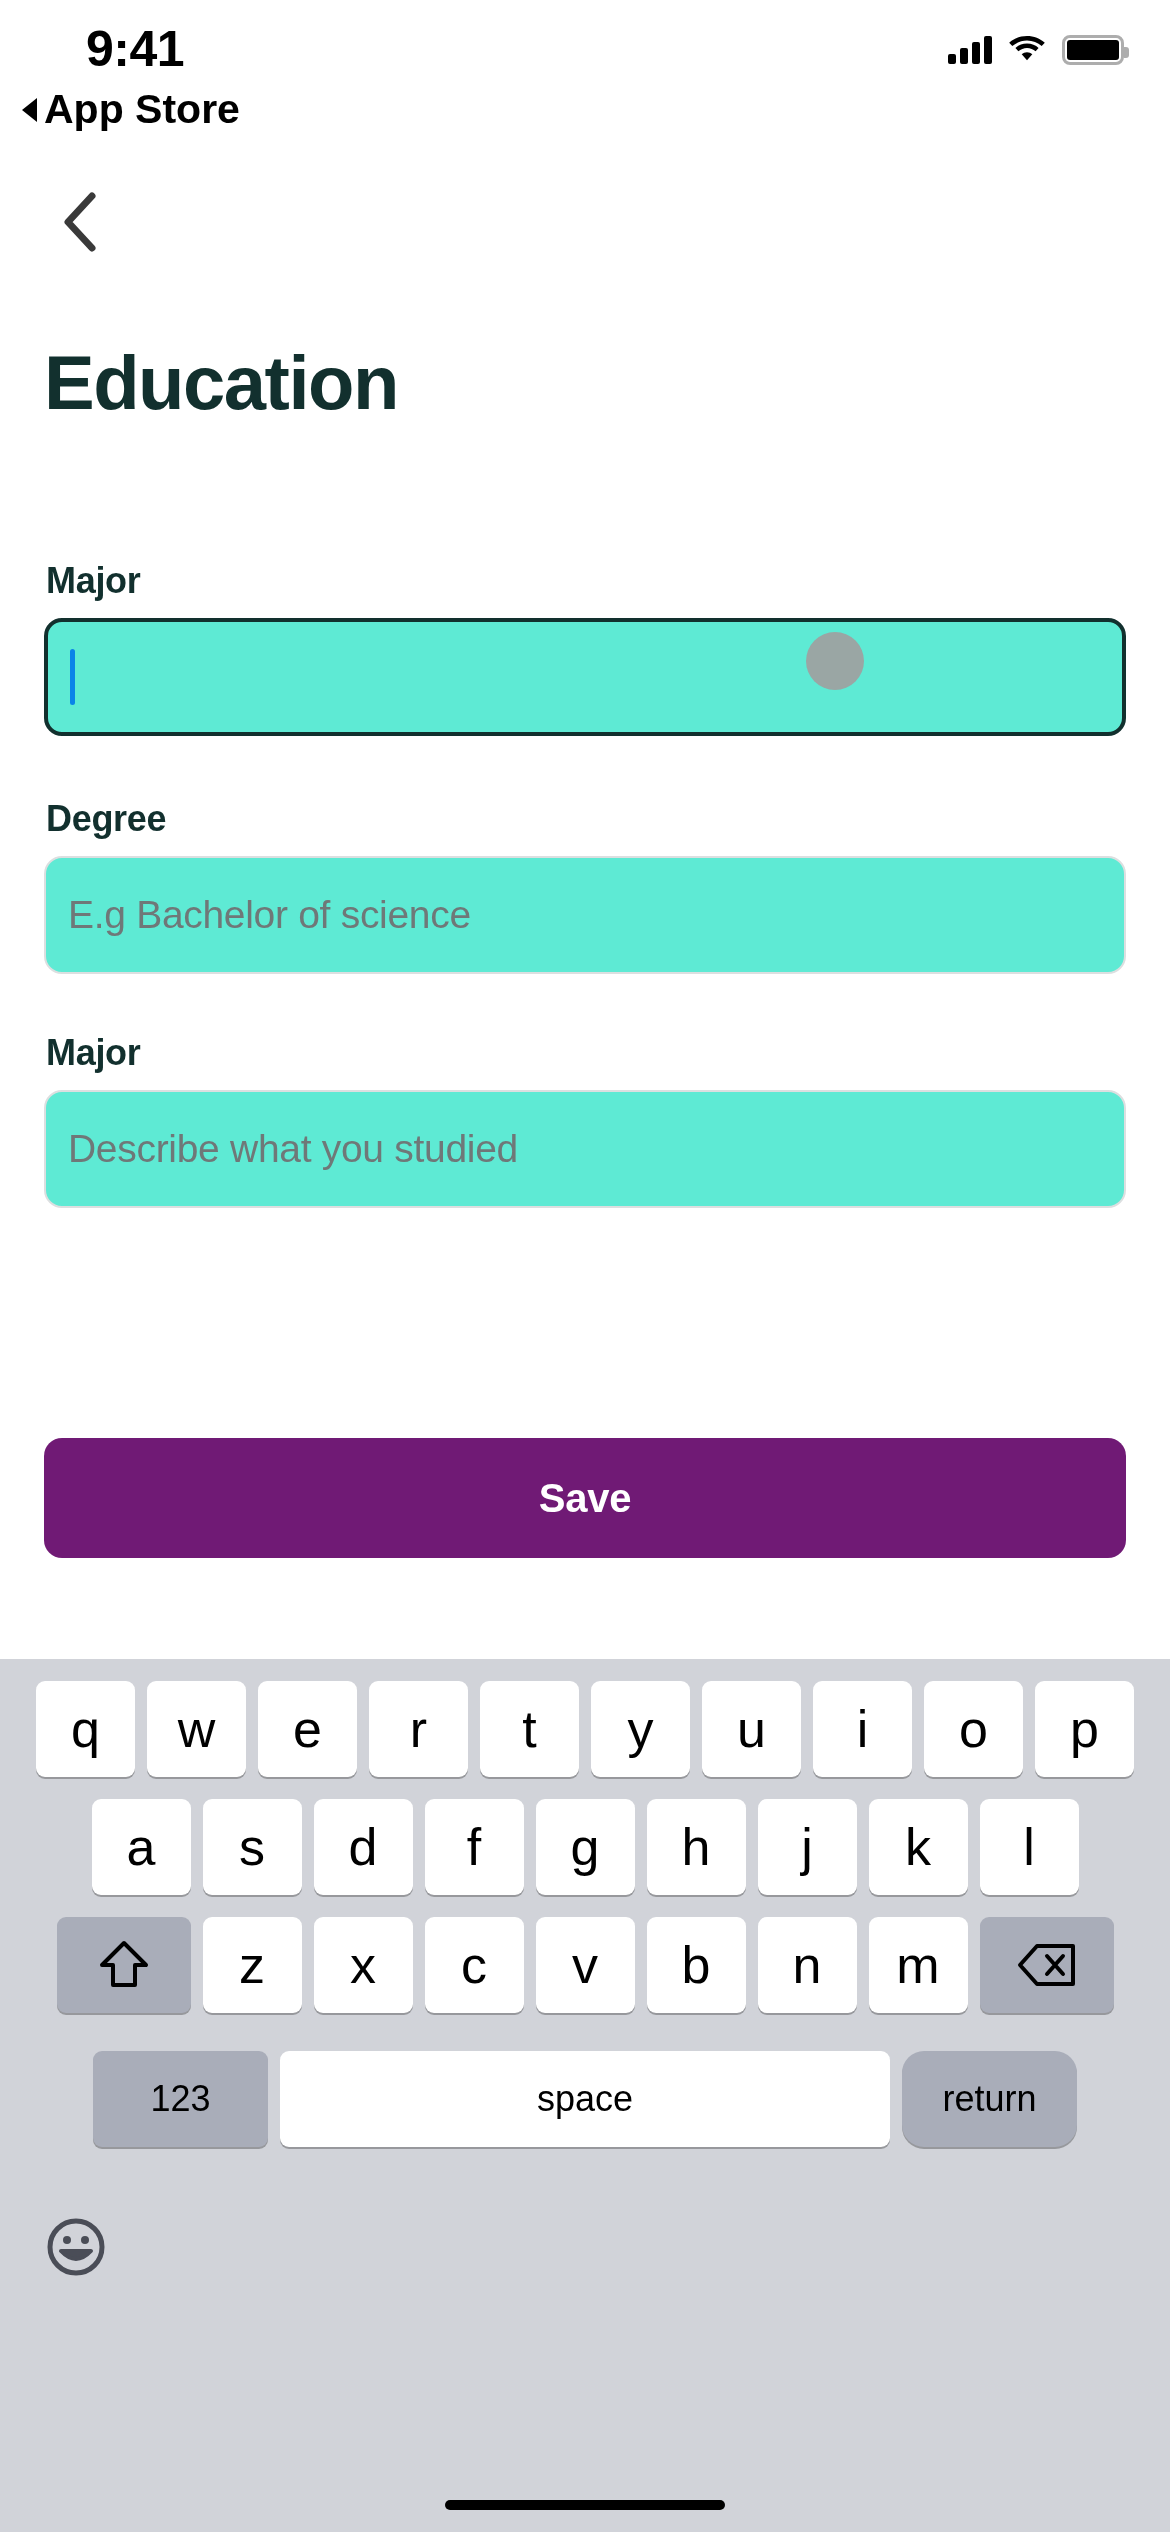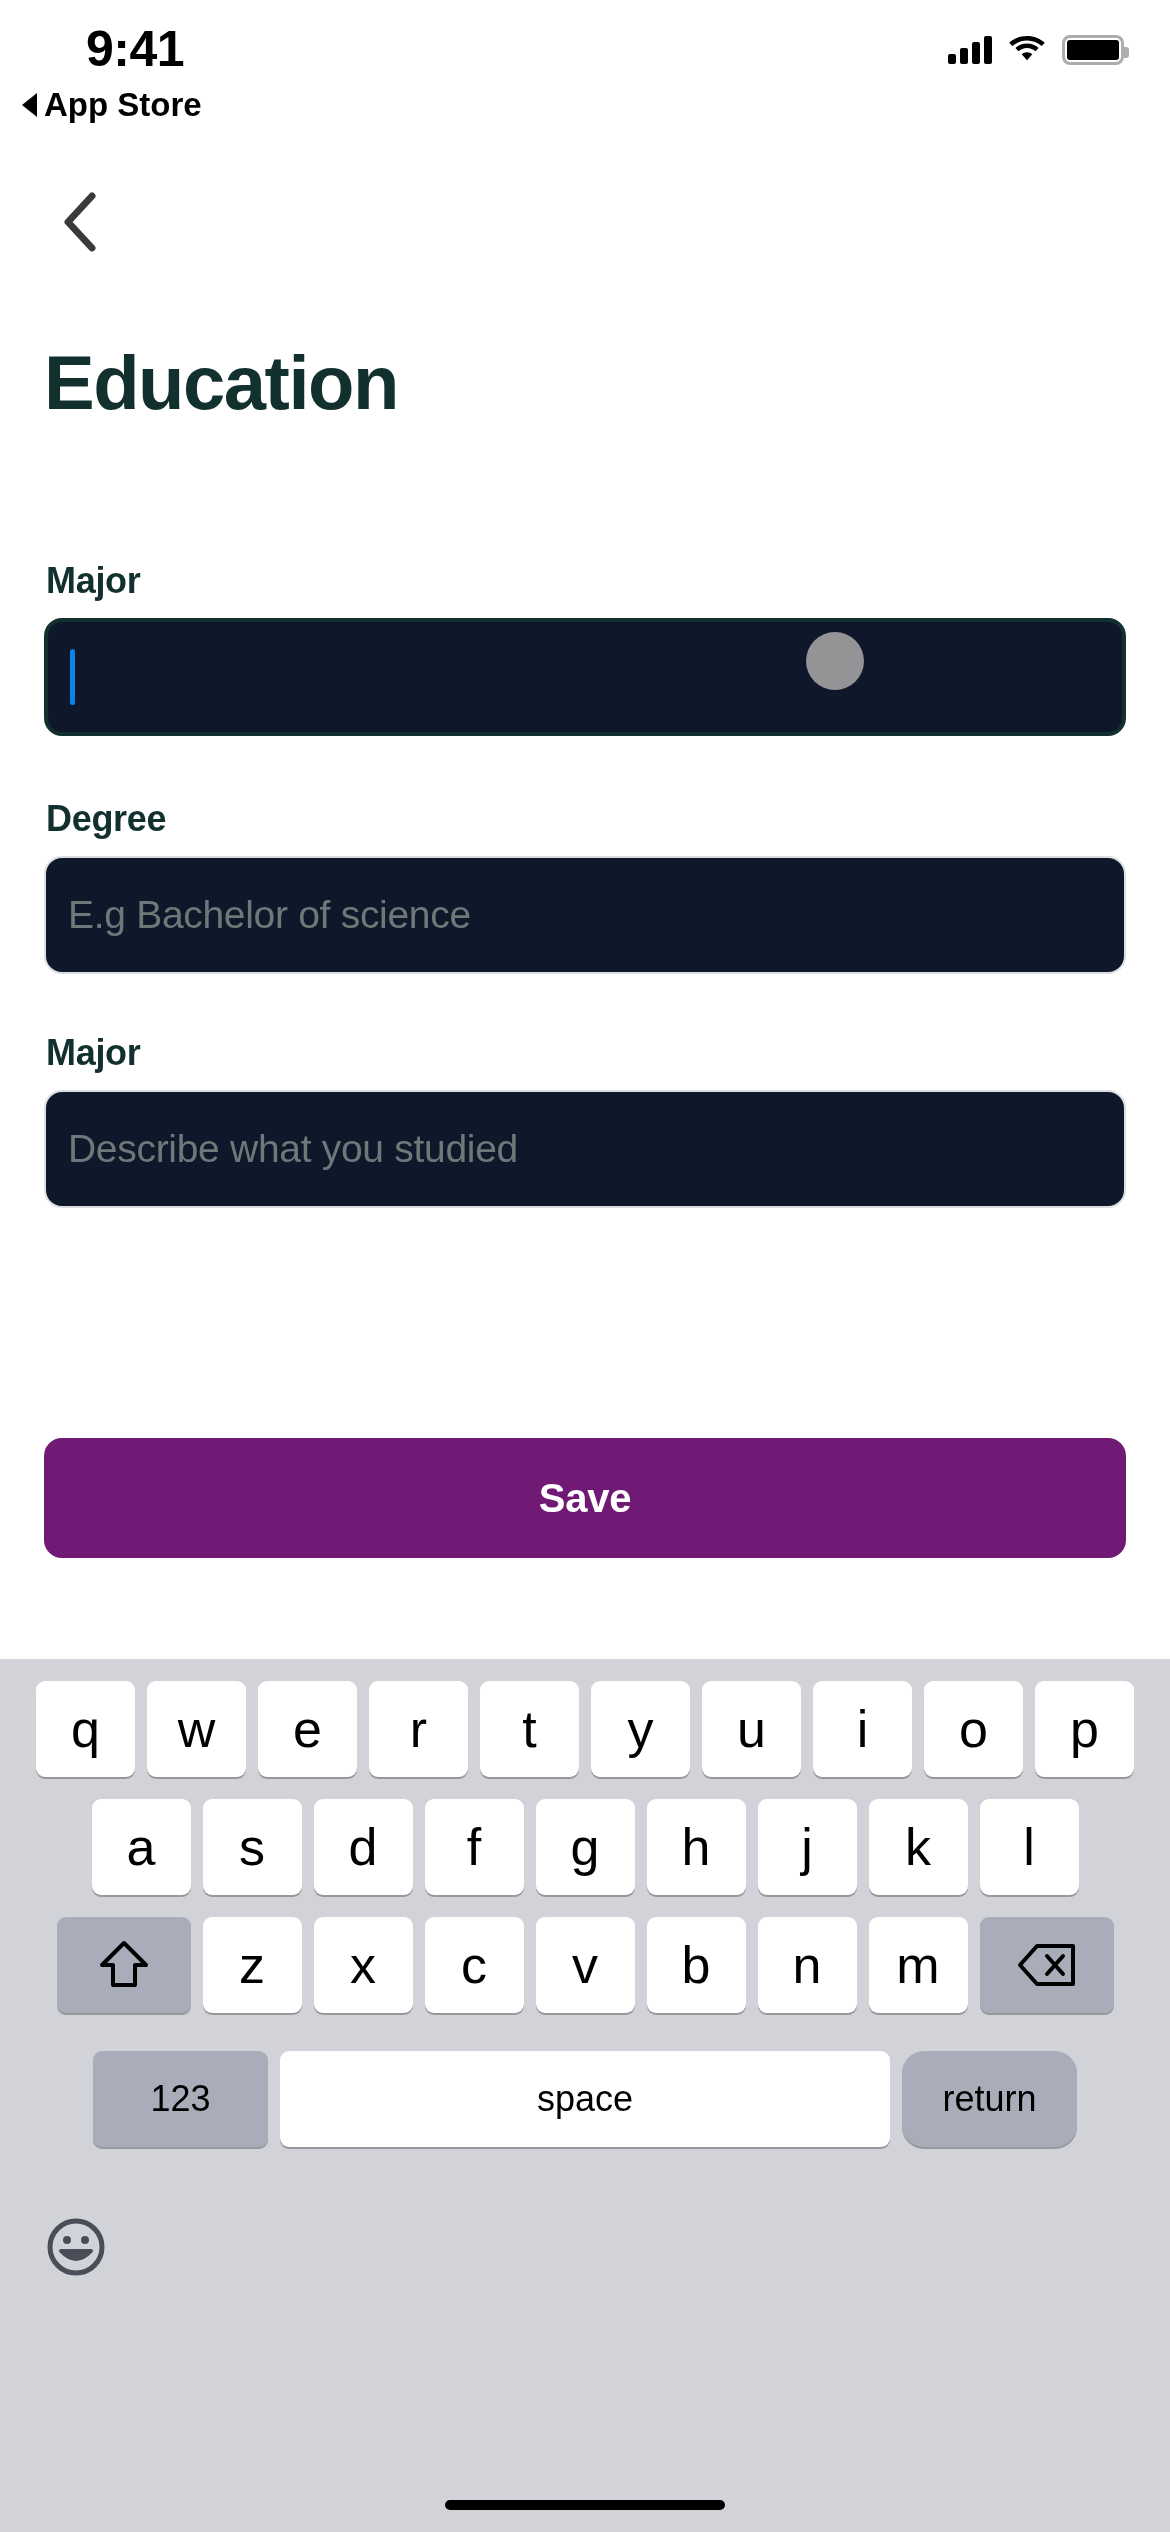--- a/index.html
+++ b/index.html
@@ -32,21 +32,21 @@
     top: 20px;
     font-size: 50px;
     font-weight: 700;
     color: #000000;
     letter-spacing: -0.5px;
   }
   .status-backapp {
     position: absolute;
     left: 22px;
     top: 86px;
-    font-size: 33px;
+    font-size: 41px;
     font-weight: 600;
     color: #000;
     display: flex;
     align-items: center;
     gap: 7px;
   }
   .back-tri {
     width: 0; height: 0;
     border-top: 12px solid transparent;
     border-bottom: 12px solid transparent;
@@ -131,21 +131,21 @@
     color: #12302e;
     margin-left: 46px;
     letter-spacing: -0.3px;
   }
 
   .input-box {
     margin: 16px 44px 0 44px;
     height: 118px;
     border-radius: 18px;
     border: 2px solid #dcdfe0;
-    background: #0f172a;
+    background: #5eead4;
     display: flex;
     align-items: center;
     padding: 0 22px;
   }
   .input-box.focused {
     border: 4px solid #12302e;
   }
   .placeholder {
     font-size: 39px;
     color: #6f7878;

